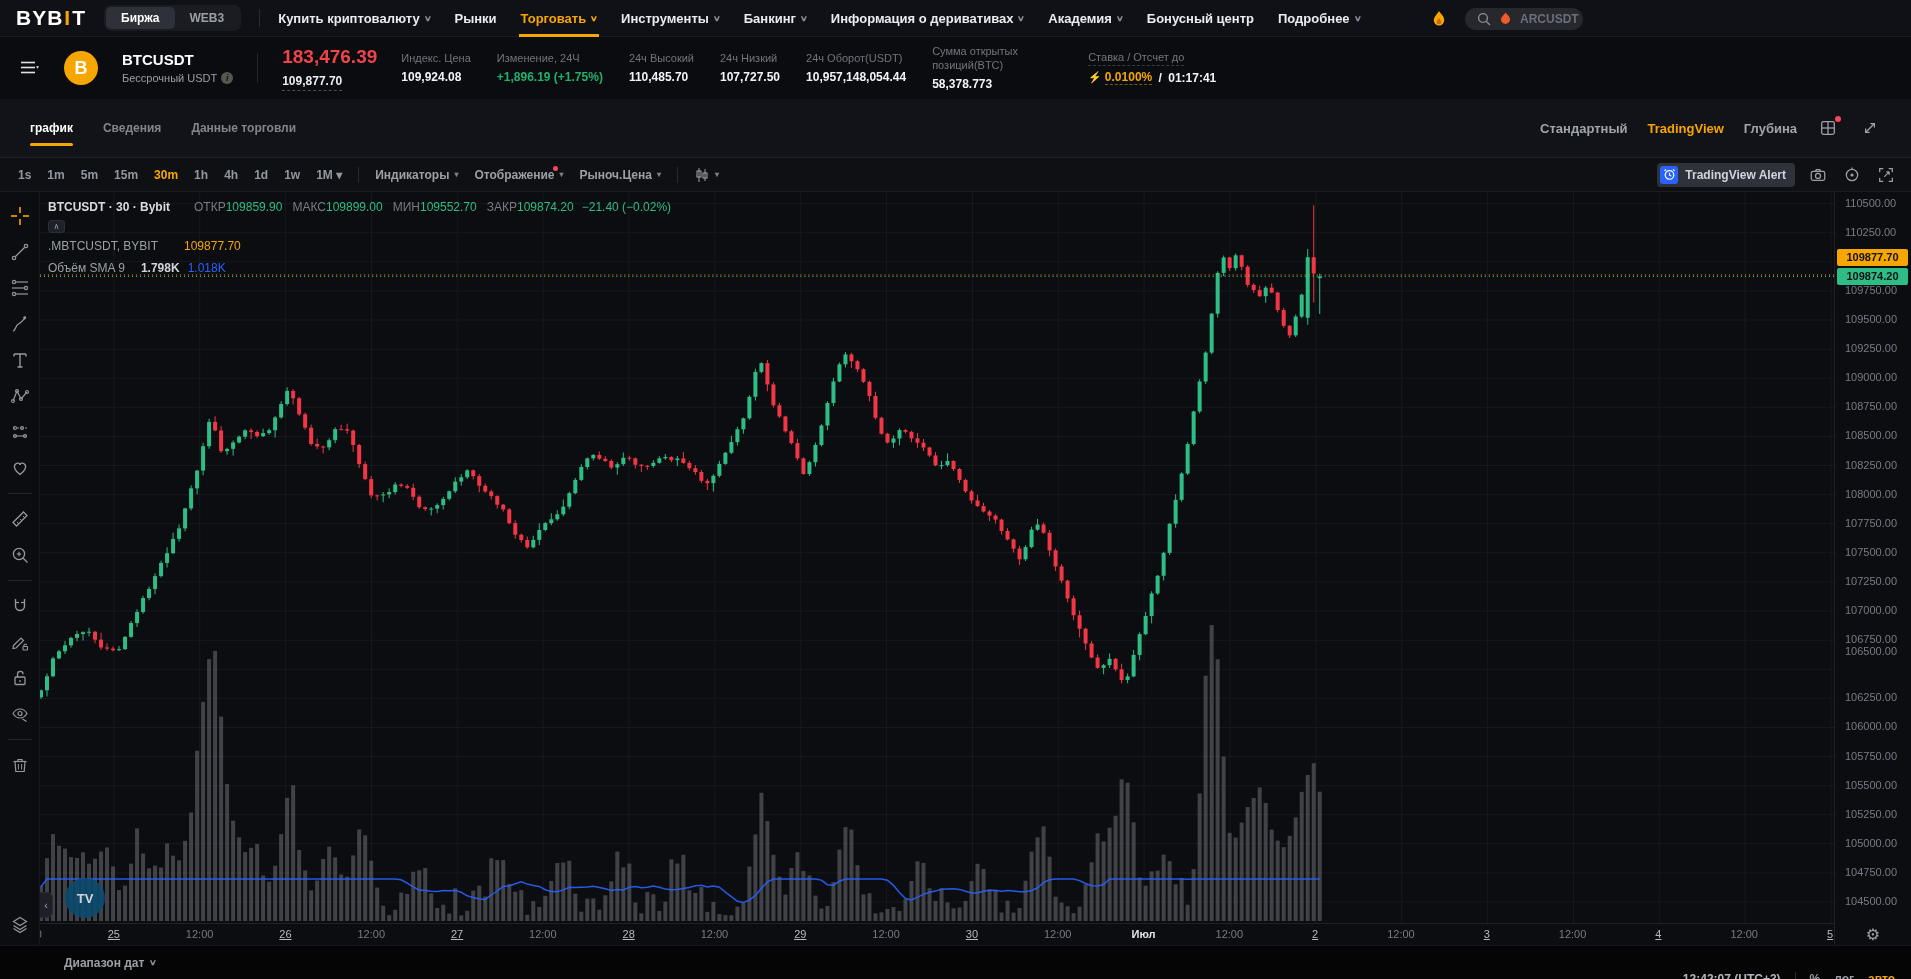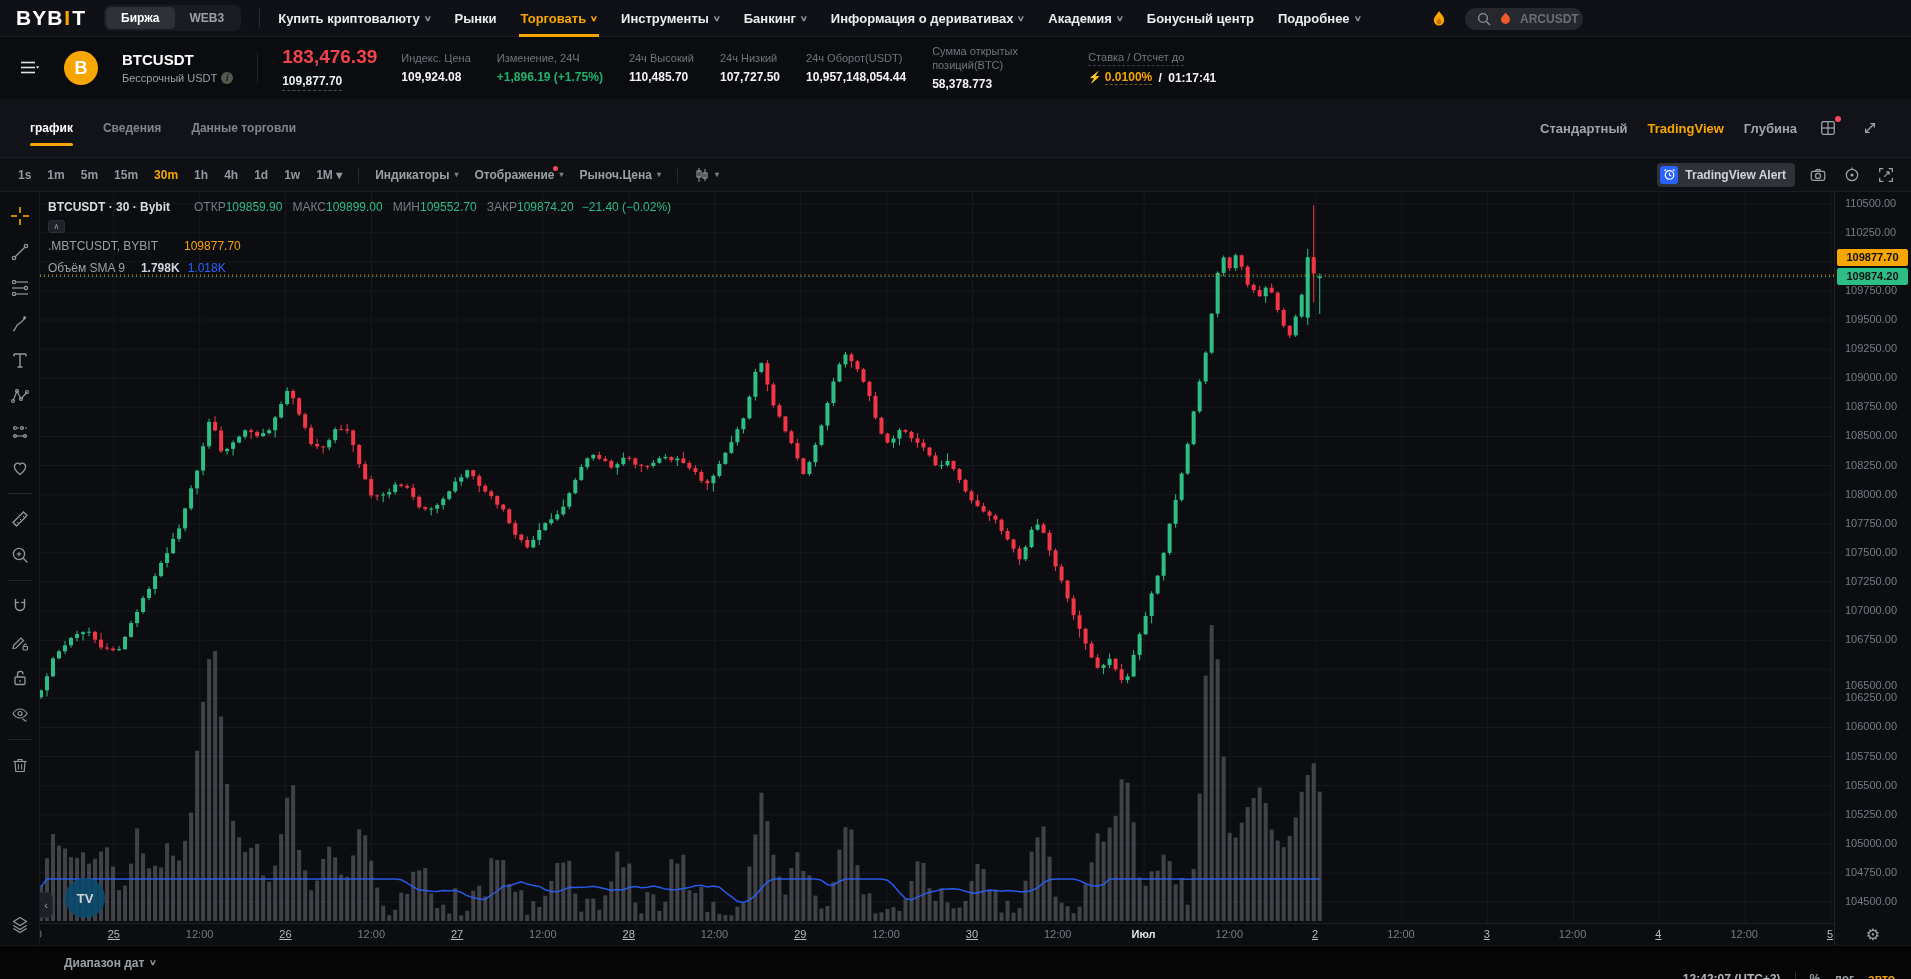--- a/index.html
+++ b/index.html
@@ -1263,21 +1263,21 @@
         <div class="plabel" style="top: 179.241px;">109000.00</div>
         <div class="plabel" style="top: 208.342px;">108750.00</div>
         <div class="plabel" style="top: 237.442px;">108500.00</div>
         <div class="plabel" style="top: 266.542px;">108250.00</div>
         <div class="plabel" style="top: 295.642px;">108000.00</div>
         <div class="plabel" style="top: 324.743px;">107750.00</div>
         <div class="plabel" style="top: 353.843px;">107500.00</div>
         <div class="plabel" style="top: 382.943px;">107250.00</div>
         <div class="plabel" style="top: 412.043px;">107000.00</div>
         <div class="plabel" style="top: 441.143px;">106750.00</div>
-        <div class="plabel" style="top: 487px;">106500.00</div>
+        <div class="plabel" style="top: 453px;">106500.00</div>
         <div class="plabel" style="top: 499.344px;">106250.00</div>
         <div class="plabel" style="top: 528.444px;">106000.00</div>
         <div class="plabel" style="top: 557.544px;">105750.00</div>
         <div class="plabel" style="top: 586.645px;">105500.00</div>
         <div class="plabel" style="top: 615.745px;">105250.00</div>
         <div class="plabel" style="top: 644.845px;">105000.00</div>
         <div class="plabel" style="top: 673.945px;">104750.00</div>
         <div class="plabel" style="top: 703.045px;">104500.00</div>
       </div>
   </section>

